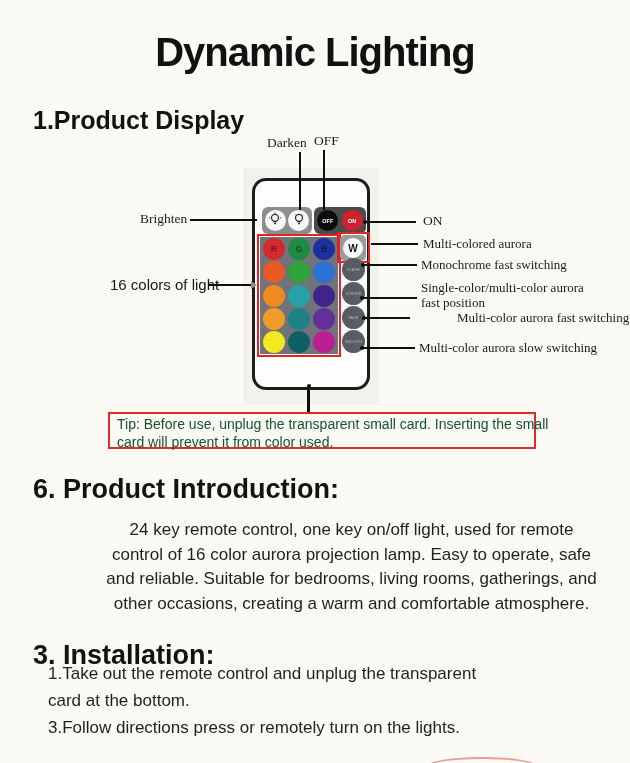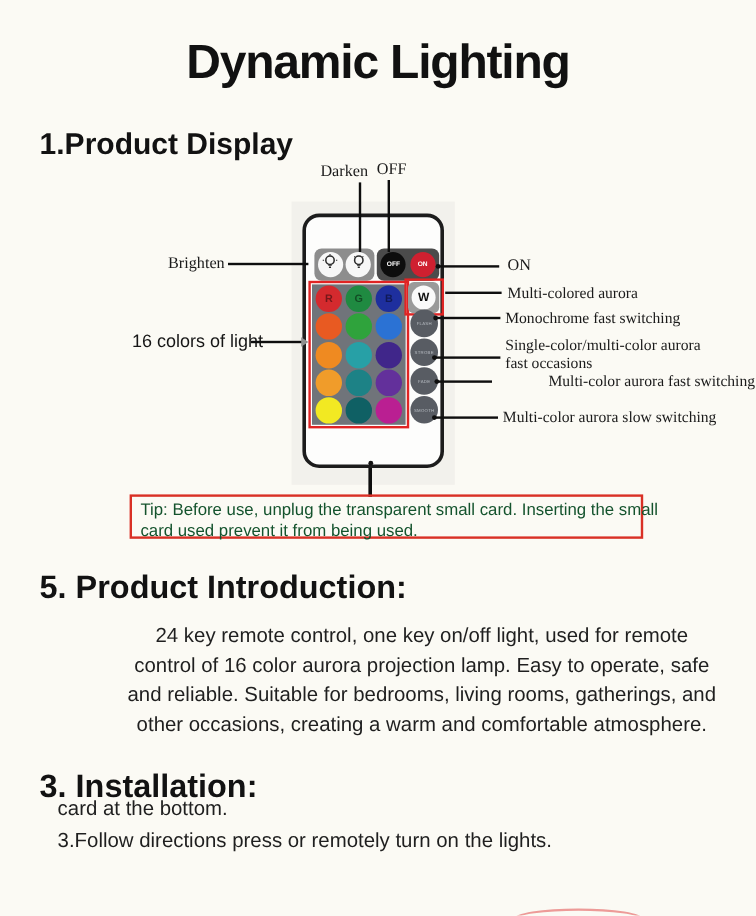--- a/index.html
+++ b/index.html
@@ -151,48 +151,49 @@
   <div class="abs callout" style="left:423px;top:213px;">ON</div>
 
   <div class="abs hline" style="left:371px;top:243px;width:47px;"></div>
   <div class="abs callout-sm" style="left:423px;top:236px;">Multi-colored aurora</div>
 
   <div class="abs hline" style="left:364px;top:264px;width:53px;"></div>
   <div class="abs dot" style="left:361px;top:263px;"></div>
   <div class="abs callout-sm" style="left:421px;top:257px;">Monochrome fast switching</div>
 
   <div class="abs callout-sm" style="left:421px;top:280px;">Single-color/multi-color aurora</div>
-  <div class="abs callout-sm" style="left:421px;top:295px;">fast occasions</div>
+  <div class="abs callout-sm" style="left:421px;top:295px;">fast position</div>
   <div class="abs hline" style="left:363px;top:297px;width:54px;"></div>
   <div class="abs dot" style="left:360px;top:296px;"></div>
 
   <div class="abs hline" style="left:365px;top:317px;width:45px;"></div>
   <div class="abs dot" style="left:362px;top:316px;"></div>
   <div class="abs callout-sm" style="left:413px;top:310px;margin-left:44px;">Multi-color aurora fast switching</div>
 
   <div class="abs hline" style="left:363px;top:347px;width:52px;"></div>
   <div class="abs dot" style="left:360px;top:346px;"></div>
   <div class="abs callout-sm" style="left:419px;top:340px;">Multi-color aurora slow switching</div>
 
   <div class="abs vline" style="left:307px;top:390px;height:24px;width:2.5px;"></div>
   <div class="abs tipbox">
     <div class="tiptext">
       <div>Tip: Before use, unplug the transparent small card. Inserting the small</div>
-      <div>card used prevent it from being used.</div>
+      <div>card will prevent it from color used.</div>
     </div>
   </div>
 
-  <div class="abs h-section h2">5. Product Introduction:</div>
+  <div class="abs h-section h2">6. Product Introduction:</div>
   <div class="abs body-text intro">
     <div>24 key remote control, one key on/off light, used for remote</div>
     <div>control of 16 color aurora projection lamp. Easy to operate, safe</div>
     <div>and reliable. Suitable for bedrooms, living rooms, gatherings, and</div>
     <div>other occasions, creating a warm and comfortable atmosphere.</div>
   </div>
 
   <div class="abs h-section h3">3. Installation:</div>
   <div class="abs body-text steps">
+    <div>1.Take out the remote control and unplug the transparent</div>
     <div>card at the bottom.</div>
     <div>3.Follow directions press or remotely turn on the lights.</div>
   </div>
 
   <div class="abs red-arc"></div>
 </div>
 
 </body></html>

